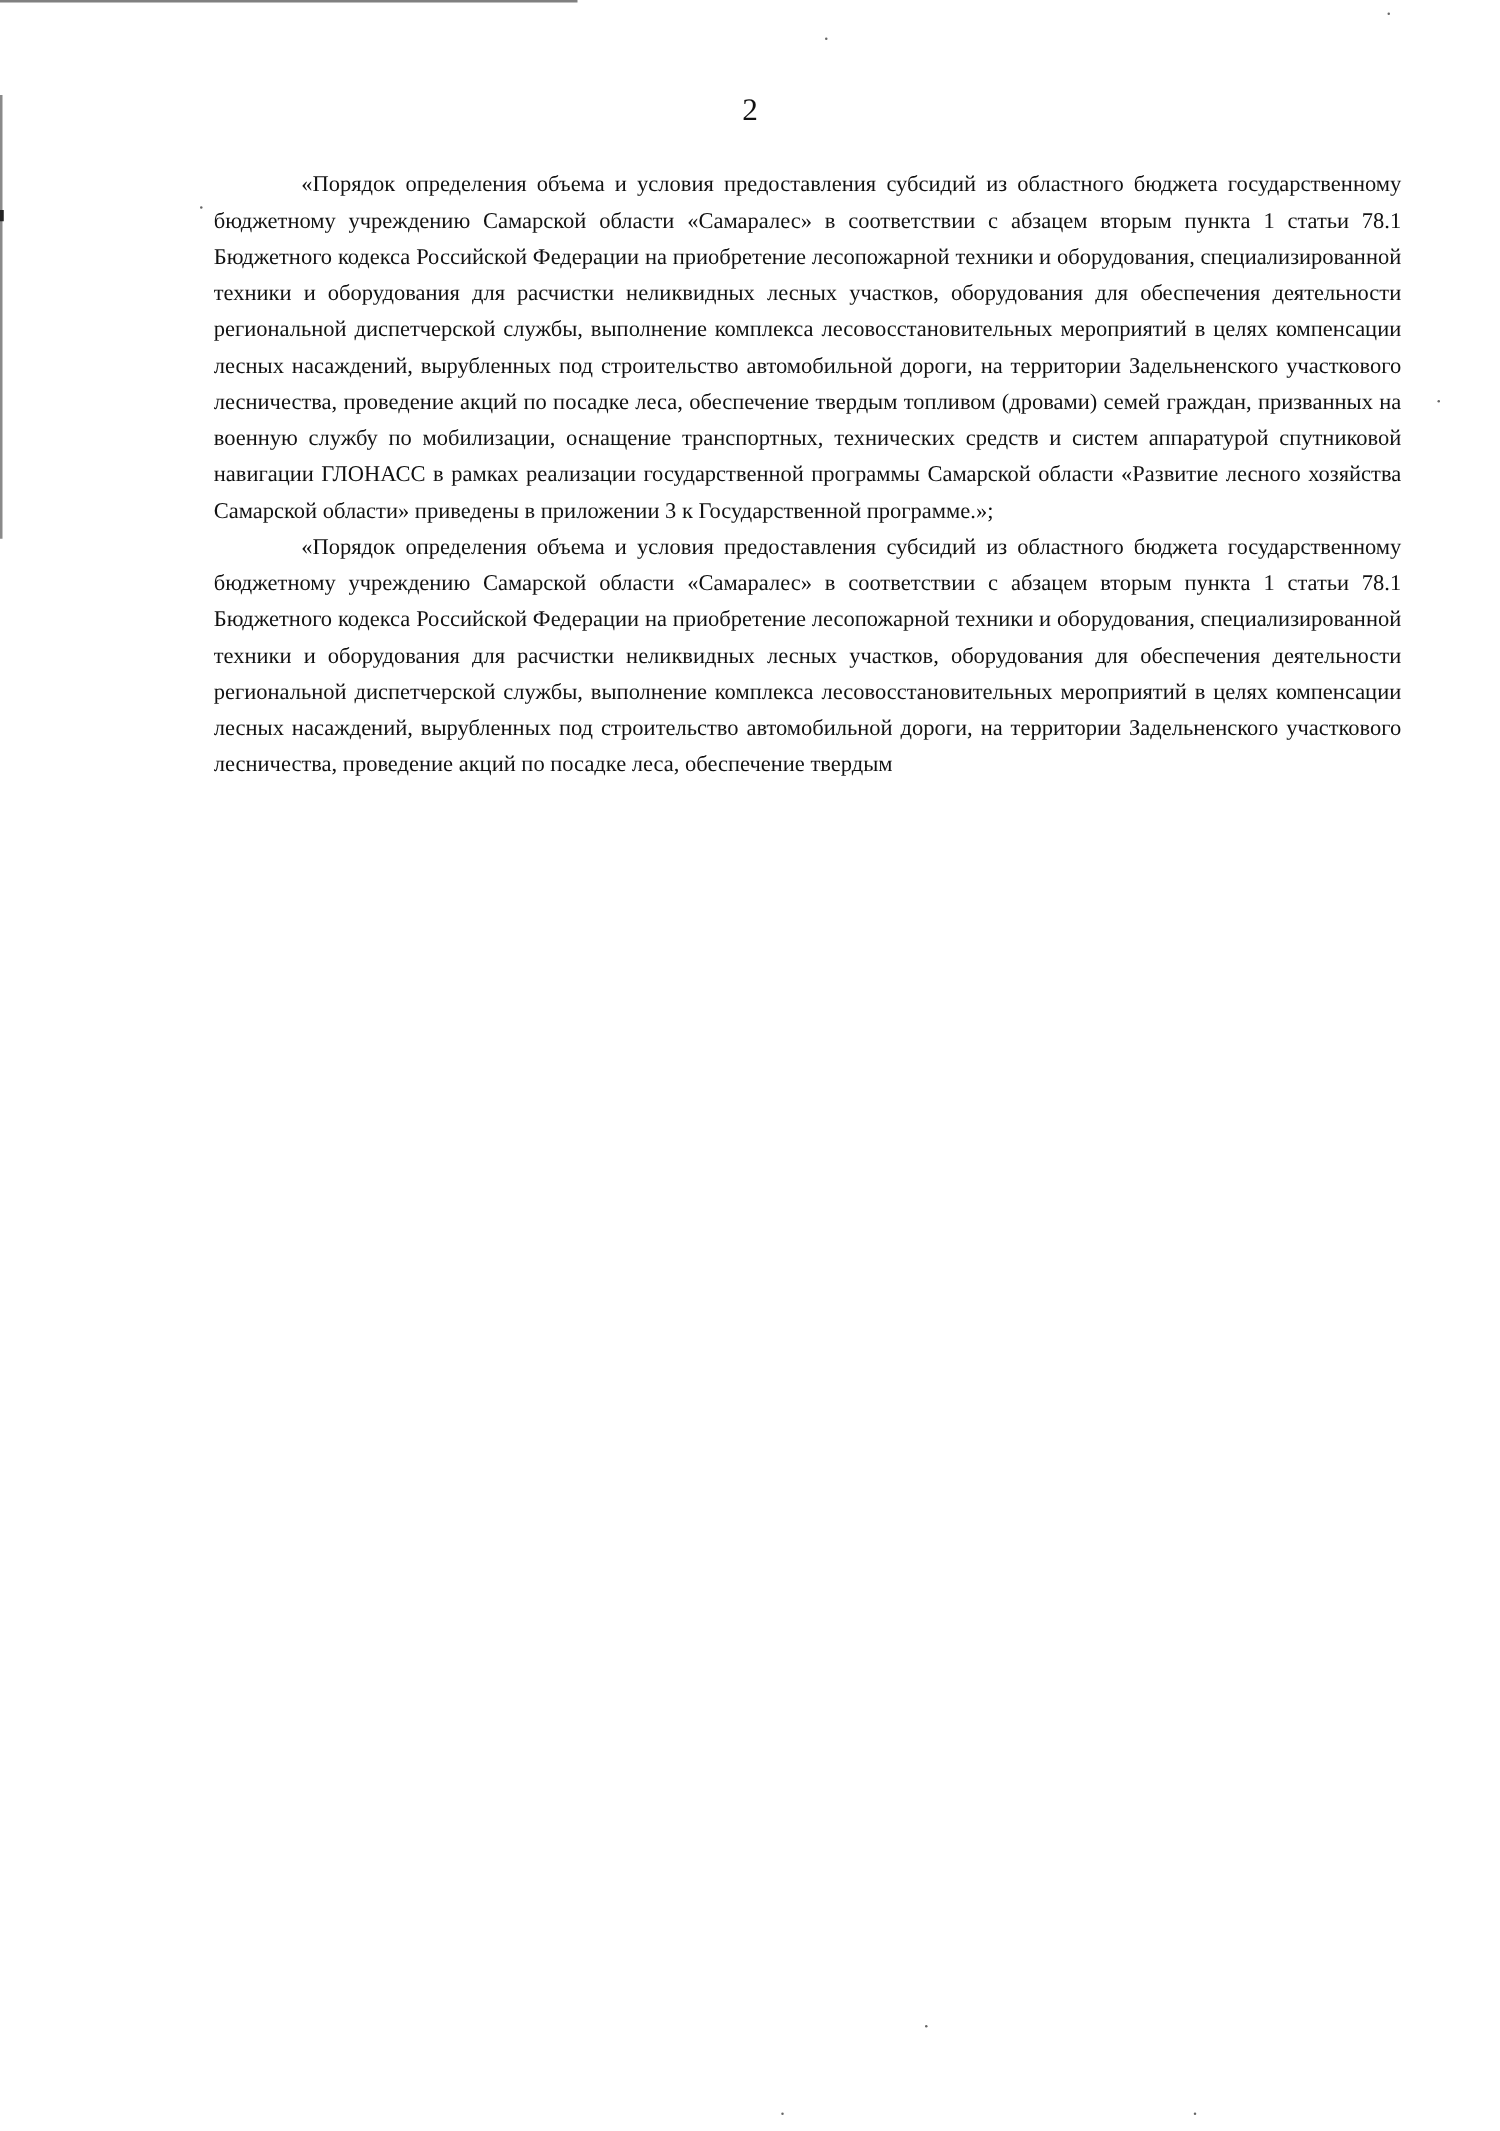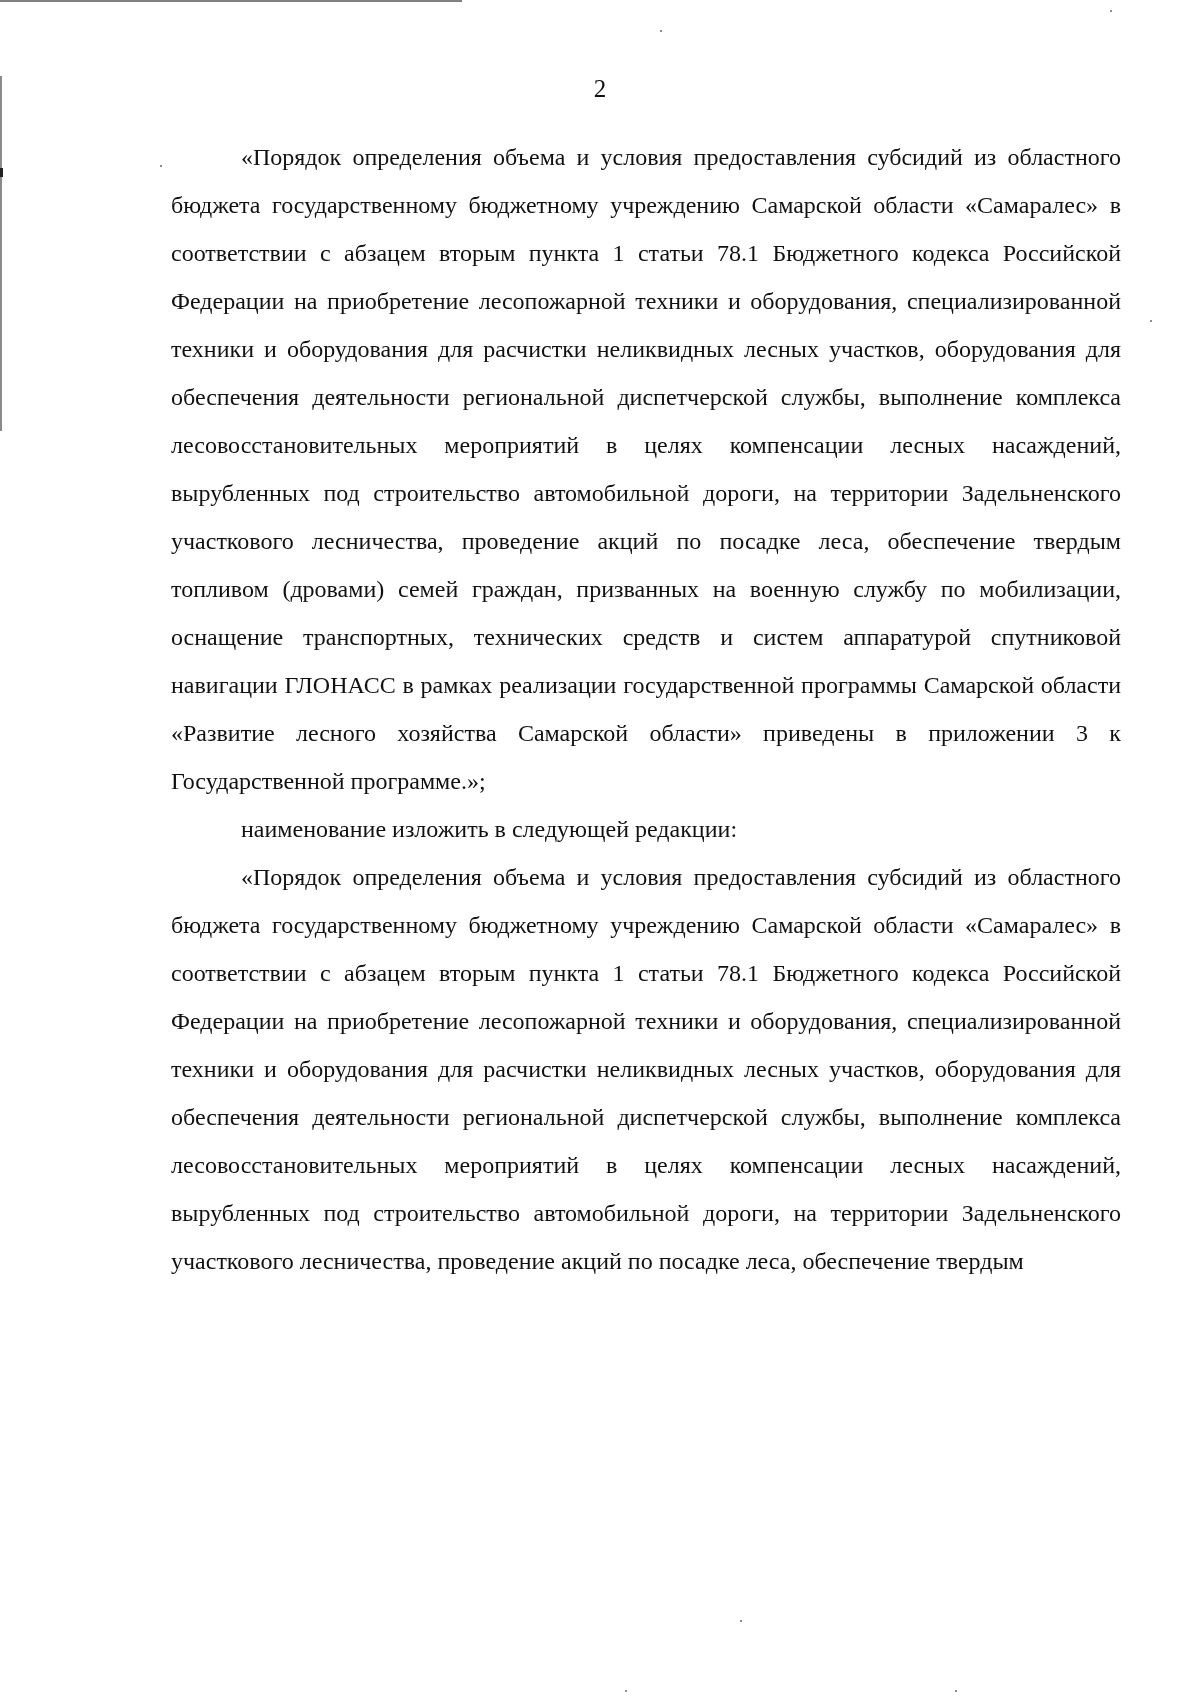--- a/index.html
+++ b/index.html
@@ -46,22 +46,22 @@
       width: 1200px;
       text-align: center;
       font-size: 25px;
       line-height: 30px;
     }
     .text-block {
       position: absolute;
       left: 171px;
       top: 133px;
       width: 950px;
-      font-size: 24px;
-      line-height: 48px;
+      font-size: 18px;
+      line-height: 29px;
       text-align: justify;
       text-align-last: auto;
     }
     .para {
       margin: 0;
       text-indent: 70px;
       hyphens: none;
     }
     .para.plain {
       text-indent: 70px;
@@ -78,21 +78,20 @@
 <body>
 
 <div class="scan-top-edge"></div>
 <div class="scan-left-edge"></div>
 <div class="scan-left-mark"></div>
 
 <div class="page-number">2</div>
 
 <div class="text-block">
   <p class="para">«Порядок определения объема и условия предоставления субсидий из областного бюджета государственному бюджетному учреждению Самарской области «Самаралес» в соответствии с абзацем вторым пункта 1 статьи 78.1 Бюджетного кодекса Российской Федерации на приобретение лесопожарной техники и оборудования, специализированной техники и оборудования для расчистки неликвидных лесных участков, оборудования для обеспечения деятельности региональной диспетчерской службы, выполнение комплекса лесовосстановительных мероприятий в целях компенсации лесных насаждений, вырубленных под строительство автомобильной дороги, на территории Задельненского участкового лесничества, проведение акций по посадке леса, обеспечение твердым топливом (дровами) семей граждан, призванных на военную службу по мобилизации, оснащение транспортных, технических средств и систем аппаратурой спутниковой навигации ГЛОНАСС в рамках реализации государственной программы Самарской области «Развитие лесного хозяйства Самарской области» приведены в приложении 3 к Государственной программе.»;</p>
-  <p class="para plain">наименование изложить в следующей редакции:</p>
   <p class="para">«Порядок определения объема и условия предоставления субсидий из областного бюджета государственному бюджетному учреждению Самарской области «Самаралес» в соответствии с абзацем вторым пункта 1 статьи 78.1 Бюджетного кодекса Российской Федерации на приобретение лесопожарной техники и оборудования, специализированной техники и оборудования для расчистки неликвидных лесных участков, оборудования для обеспечения деятельности региональной диспетчерской службы, выполнение комплекса лесовосстановительных мероприятий в целях компенсации лесных насаждений, вырубленных под строительство автомобильной дороги, на территории Задельненского участкового лесничества, проведение акций по посадке леса, обеспечение твердым</p>
 </div>
 
 <div class="speck" style="left:1110px;top:10px;"></div>
 <div class="speck" style="left:660px;top:30px;"></div>
 <div class="speck" style="left:1150px;top:320px;"></div>
 <div class="speck" style="left:160px;top:165px;"></div>
 <div class="speck" style="left:740px;top:1620px;"></div>
 <div class="speck" style="left:625px;top:1690px;"></div>
 <div class="speck" style="left:955px;top:1690px;"></div>

